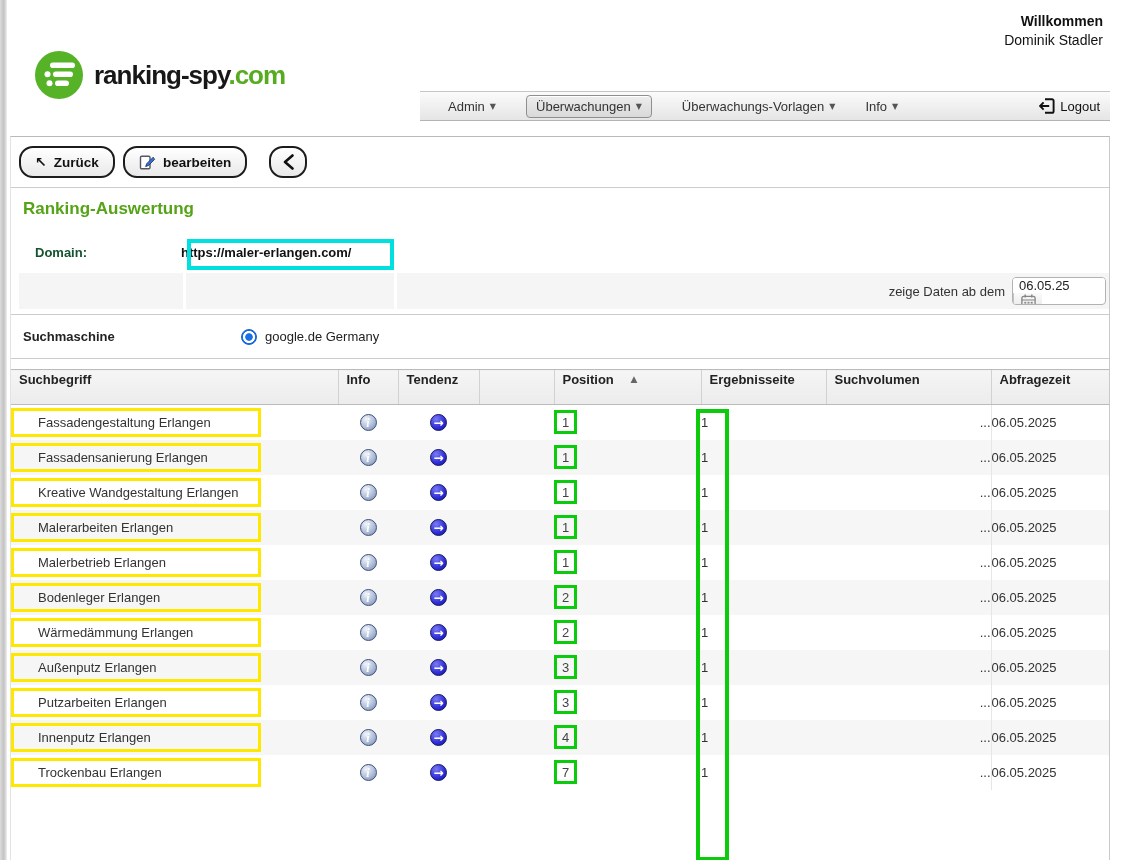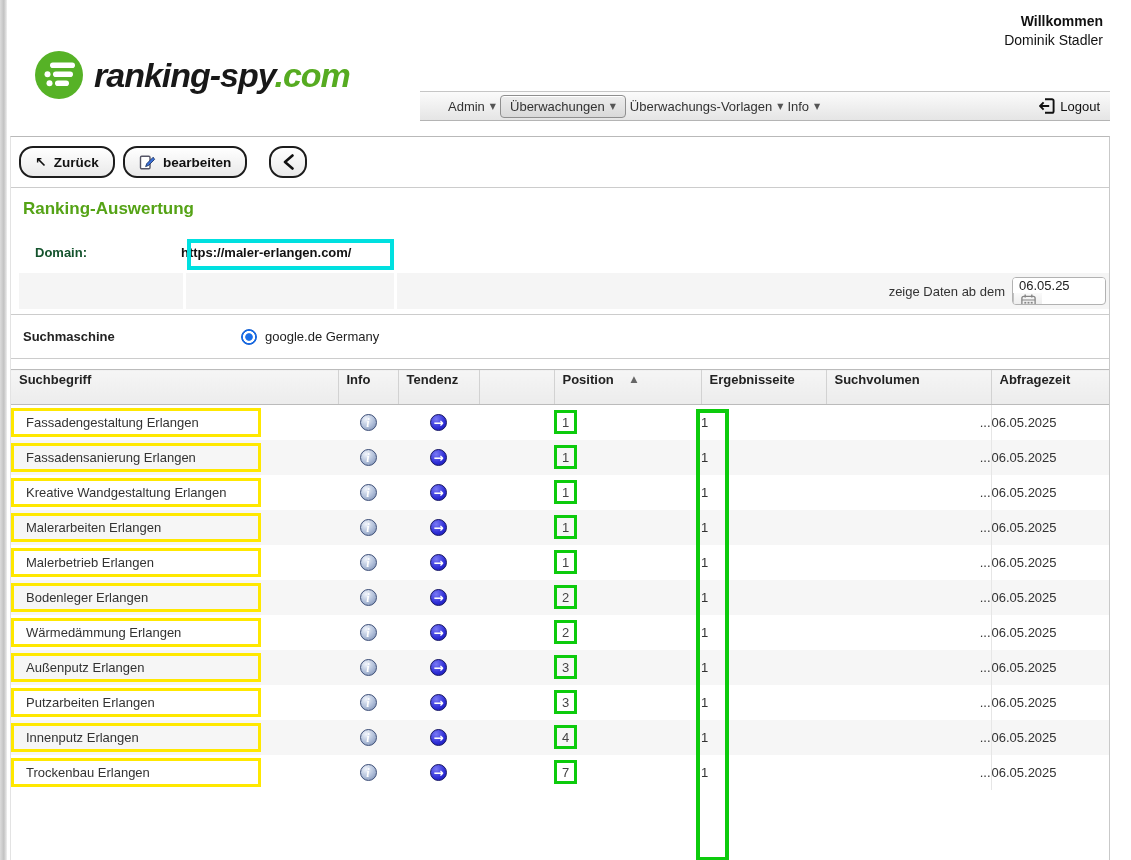--- a/index.html
+++ b/index.html
@@ -13,27 +13,27 @@
     --yellow: #ffe800; --green: #0ccb0c; --cyan: #00e0e0; --brand: #56ab21;
   }
   
   .edge-strip { position:absolute; left:0; top:0; width:7px; height:860px;
     background: linear-gradient(90deg,#dcdcdc,#c2c2c2 55%,#f0f0f0); }
 
   
   .welcome { position:absolute; top:12px; right:28px; text-align:right; line-height:19px; color:#111; font-size:14px;}
   .welcome .w { font-weight:bold; }
   .logo { position:absolute; left:34px; top:50px; display:flex; align-items:center; gap:10px; }
-  .logo-text { font-size:34px; font-weight:bold; font-style:italic; letter-spacing:-1px; color:#181818; line-height:1; }
+  .logo-text { font-size:26px; font-weight:bold; letter-spacing:-1px; color:#181818; line-height:1; }
   .logo-text .tld { color: var(--brand); }
 
   .navbar { position:absolute; left:420px; top:91px; width:690px; height:30px;
     background: linear-gradient(#fbfbfb,#e5e5e5);
     border-top:1px solid #c6c6c6; border-bottom:1px solid #b4b4b4;
-    display:flex; align-items:center; gap:4px; padding:0 10px 0 28px; font-size:13px; color:#333; }
+    display:flex; align-items:center; gap:30px; padding:0 10px 0 28px; font-size:13px; color:#333; }
   .nav-item { display:flex; align-items:center; gap:5px; cursor:pointer; white-space:nowrap; }
   .nav-item .caret { font-size:8px; color:#555; font-family:"DejaVu Sans",sans-serif; }
   .nav-item.active { border:1px solid #8f8f8f; border-radius:4px; padding:3px 9px;
     background: linear-gradient(#ededed,#d9d9d9); box-shadow: inset 0 1px 0 #fff; }
   .nav-logout { margin-left:auto; display:flex; align-items:center; gap:5px; color:#111; cursor:pointer; }
 
   
   .content { position:absolute; left:10px; top:136px; width:1100px; height:724px;
     border-top:1px solid #b9b9b9; border-right:1px solid #c9c9c9; border-left:1px solid #e3e3e3;
     background:#fff; overflow:hidden; }
@@ -88,21 +88,21 @@
   table.ranking td { height:35px; padding:0; color:#333; font-size:13px; vertical-align:middle; }
   table.ranking tr:nth-child(even) td { background:#f6f6f6; }
   td.c-keyword { padding-left:0; }
   td.c-info, td.c-tendenz { text-align:center; }
   td.c-position { padding-left:3px; }
   td.c-ergebnis { padding-left:9px; }
   td.c-suchvol { text-align:right; padding-right:6px; color:#444; }
   td.c-abfrage { padding-left:6px; border-left:1px solid #e6e6e6; }
 
   .kw-box { display:inline-flex; align-items:center; width:250px; height:29px;
-    border:3px solid var(--yellow); padding-left:12px; margin-left:0; background:transparent; }
+    border:3px solid var(--yellow); padding-left:24px; margin-left:0; background:transparent; }
   .pos-box { display:inline-flex; align-items:center; justify-content:center; min-width:23px; height:24px;
     border:3px solid var(--green); padding:0 3px; color:#444; }
 
   .icon-info { display:inline-block; width:17px; height:17px; border-radius:50%;
     background: radial-gradient(circle at 35% 28%, #f2f6fd, #aebdd8 55%, #8193b6 90%);
     border:1px solid #41527a; color:#fff; font-weight:bold; font-style:italic; font-family:"Liberation Serif","DejaVu Serif",serif;
     font-size:12px; line-height:16px; text-align:center; cursor:pointer; }
   .icon-trend { display:inline-block; width:17px; height:17px; border-radius:50%;
     background: radial-gradient(circle at 35% 28%, #7a7af5, #2d2dd6 60%, #1414a6 95%);
     border:1px solid #1a1a66; color:#fff; font-weight:bold; font-family:"DejaVu Sans",sans-serif;

